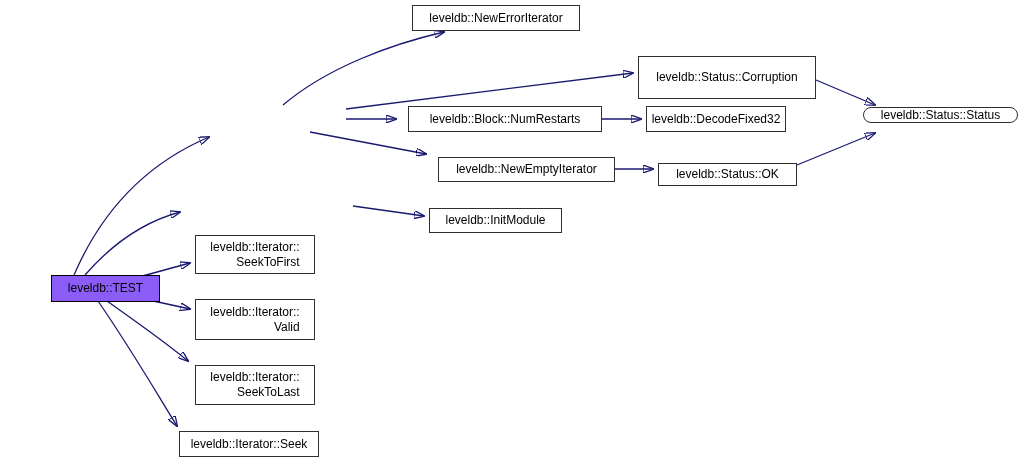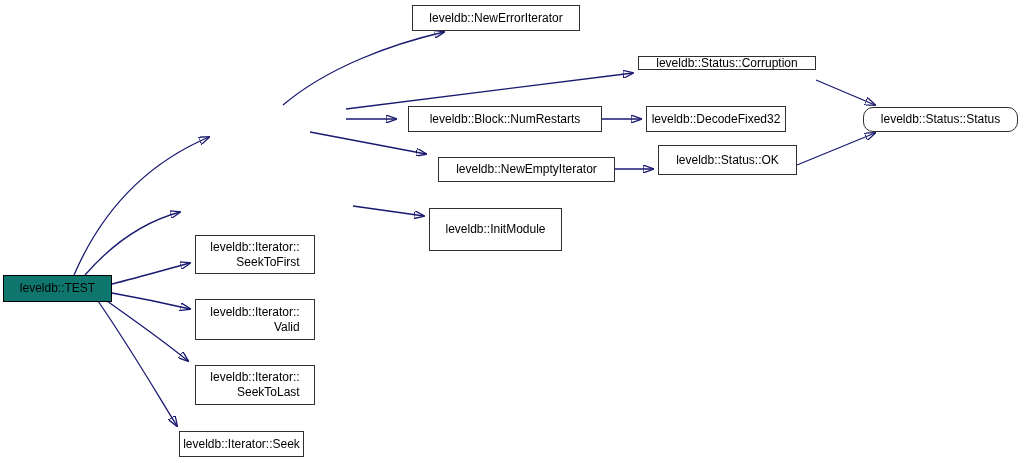--- a/index.html
+++ b/index.html
@@ -34,22 +34,23 @@
     font-size: 12px;
     line-height: 15px;
     display: flex;
     align-items: center;
     justify-content: center;
     text-align: right;
     white-space: pre-line;
     cursor: pointer;
   }
   .node.highlight {
-    background: #0f766e;
+    background: #8b5cf6;
     border: 1.7px solid #000000;
+    margin-left: 48px;
   }
 </style>
 </head>
 <body>
 
 <div class="canvas">
 
   <svg class="edges" viewBox="0 0 1024 463">
     <defs>
       <marker id="arrow" markerWidth="11" markerHeight="8" refX="10" refY="4" orient="auto" markerUnits="userSpaceOnUse">
@@ -71,39 +72,39 @@
     <path d="M 816,80 L 875,105" marker-end="url(#arrow)"></path>
     <path d="M 797,165 L 875,133" marker-end="url(#arrow)"></path>
     <path d="M 353,206 L 424,216" marker-end="url(#arrow)"></path>
   </svg>
 
   <div class="node highlight" style="left:3px; top:275px; width:109px; height:27px;">leveldb::TEST</div>
 
 
   <div class="node" style="left:412px; top:5px; width:168px; height:26px;">leveldb::NewErrorIterator</div>
 
-  <div class="node" style="left:638px; top:56px; width:178px; height:14px;">leveldb::Status::Corruption</div>
+  <div class="node" style="left:638px; top:56px; width:178px; height:43px;">leveldb::Status::Corruption</div>
 
   <div class="node" style="left:408px; top:106px; width:194px; height:26px;">leveldb::Block::NumRestarts</div>
 
   <div class="node" style="left:646px; top:106px; width:140px; height:26px;">leveldb::DecodeFixed32</div>
 
   <div class="node" style="left:406px; top:157px; width:177px; height:25px;margin-left:32px;">leveldb::NewEmptyIterator</div>
 
-  <div class="node" style="left:658px; top:145px; width:139px; height:30px;">leveldb::Status::OK</div>
+  <div class="node" style="left:658px; top:163px; width:139px; height:23px;">leveldb::Status::OK</div>
 
-  <div class="node" style="left:863px; top:107px; width:155px; height:25px;border-radius:10px;">leveldb::Status::Status</div>
+  <div class="node" style="left:863px; top:107px; width:155px; height:16px;border-radius:10px;">leveldb::Status::Status</div>
 
 
-  <div class="node" style="left:429px; top:208px; width:133px; height:43px;">leveldb::InitModule</div>
+  <div class="node" style="left:429px; top:208px; width:133px; height:25px;">leveldb::InitModule</div>
 
   <div class="node" style="left:195px; top:235px; width:120px; height:39px;">leveldb::Iterator::
 SeekToFirst</div>
 
   <div class="node" style="left:195px; top:299px; width:120px; height:41px;">leveldb::Iterator::
 Valid</div>
 
   <div class="node" style="left:195px; top:365px; width:120px; height:40px;">leveldb::Iterator::
 SeekToLast</div>
 
-  <div class="node" style="left:179px; top:431px; width:125px; height:26px;">leveldb::Iterator::Seek</div>
+  <div class="node" style="left:179px; top:431px; width:140px; height:26px;">leveldb::Iterator::Seek</div>
 
 </div>
 
 </body></html>

